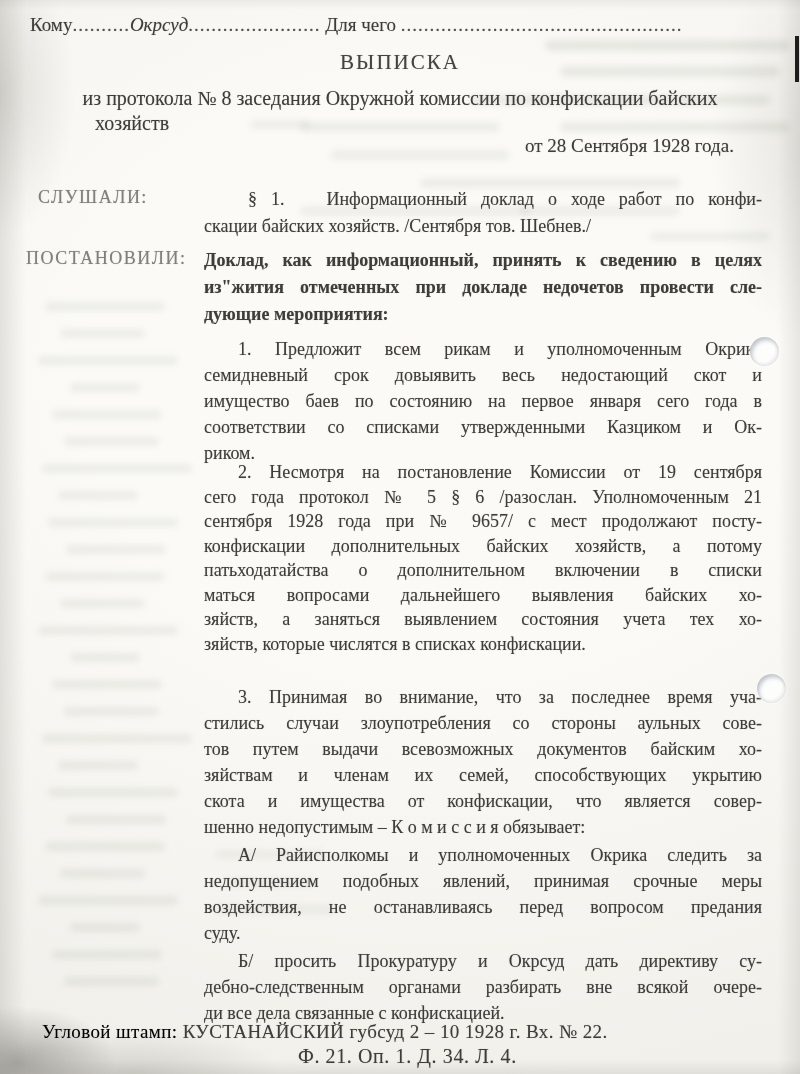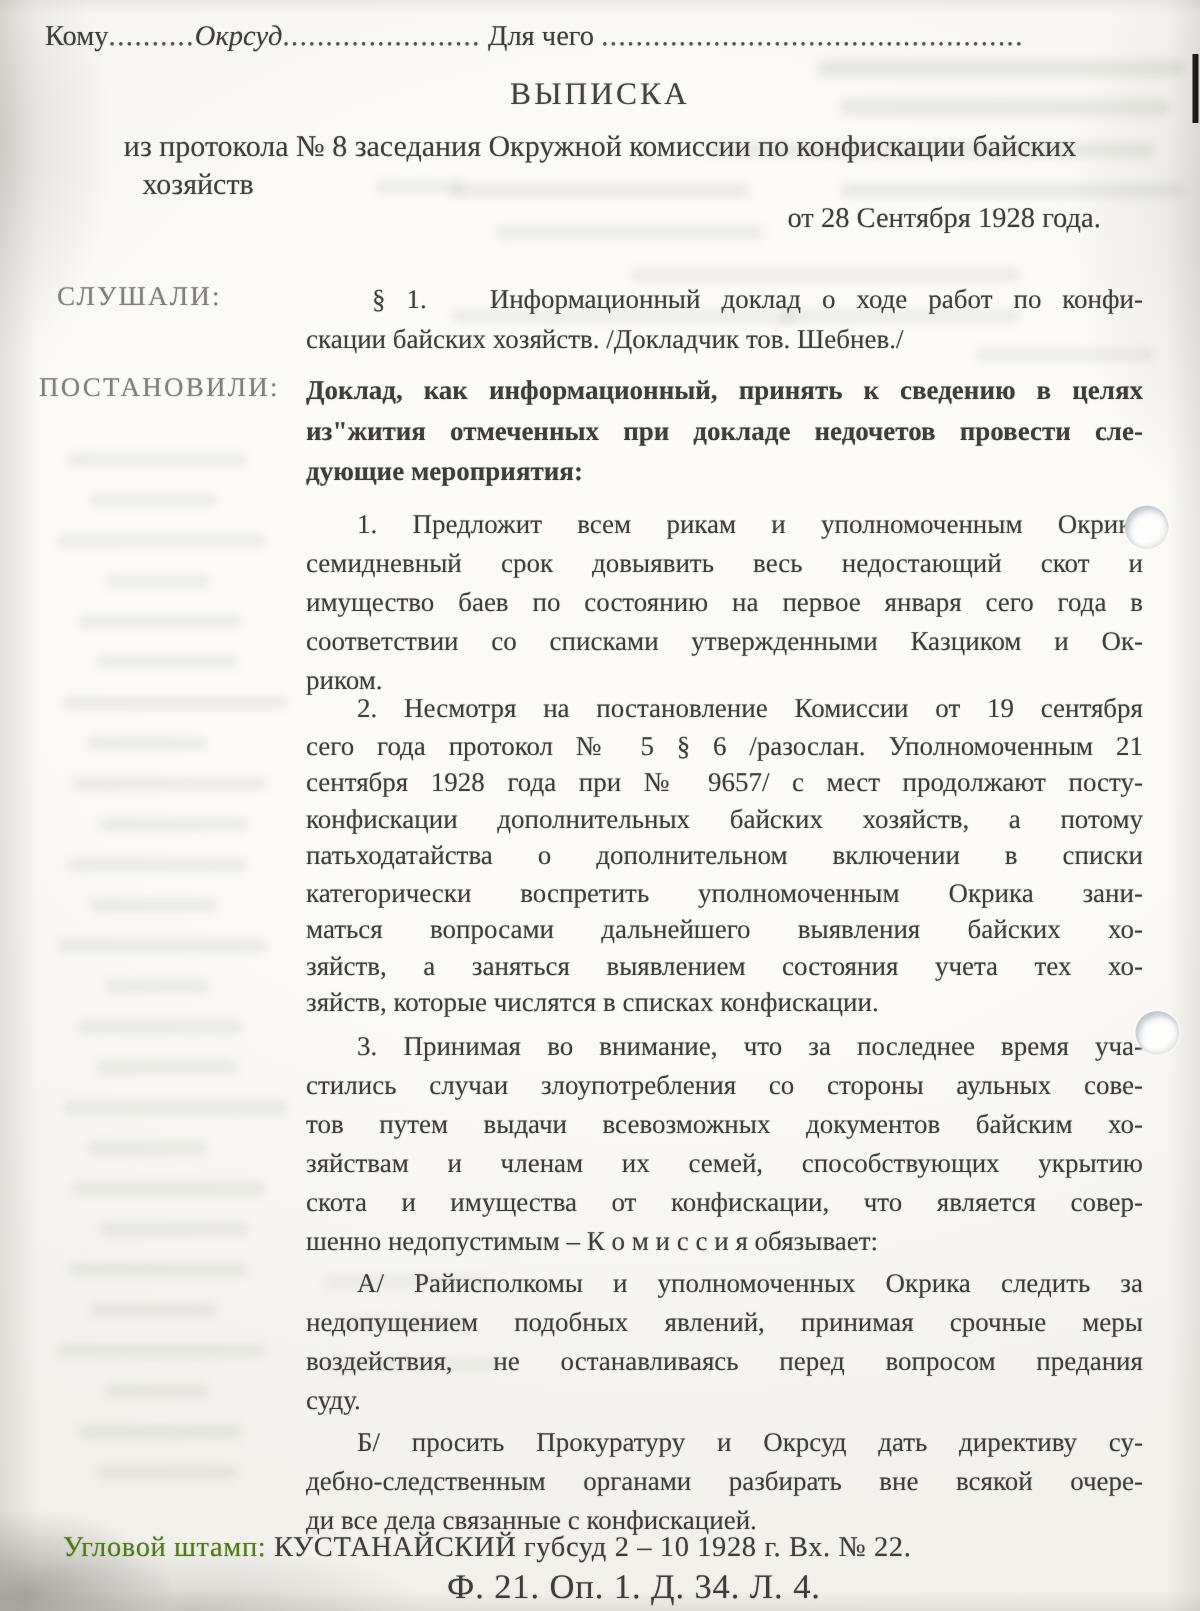--- a/index.html
+++ b/index.html
@@ -46,22 +46,22 @@
   .tline{height:var(--lh,26px);line-height:var(--lh,26px);}
   .tline.just{text-align:justify;text-align-last:justify;}
   .p-heard{top:186px;--lh:27px;}
   .p-resolved{top:247px;font-weight:bold;--lh:27px;}
   .p-item1{top:336px;--lh:26px;}
   .p-item2{top:460px;--lh:24.5px;}
   .p-item3{top:684px;--lh:26px;}
   .p-a{top:842px;--lh:26px;}
   .p-b{top:948px;--lh:26px;}
   .footer1{left:42px;top:1021px;font-size:19px;white-space:nowrap;letter-spacing:.4px;}
-  .footer1 .faded{color:#4d7c0f;}
-  .footer2{left:298px;top:1045px;font-size:23px;letter-spacing:.6px;}
+  .footer1 .faded{color:#000000;}
+  .footer2{left:298px;top:1045px;font-size:20px;letter-spacing:.6px;}
   .hole{
     position:absolute;width:29px;height:29px;border-radius:50%;
     background:radial-gradient(circle at 42% 42%, #fdfdfc 52%, #e7e9e8 74%, #ccd2d3 100%);
     box-shadow: inset 2px 3px 4px rgba(110,125,140,.45), 0 0 3px rgba(255,255,255,.9);
   }
   .hole1{left:750px;top:337px;}
   .hole2{left:757px;top:674px;}
   .edge-mark{
     position:absolute;left:795px;top:36px;width:4px;height:46px;
     background:#1c1c1c;filter:blur(.4px);
@@ -123,41 +123,40 @@
   <div class="abs title">ВЫПИСКА</div>
   <div class="abs sub1">из протокола № 8 заседания Окружной комиссии по конфискации байских</div>
   <div class="abs sub2">хозяйств</div>
   <div class="abs date">от 28 Сентября 1928 года.</div>
 
   <div class="abs seclabel lbl-heard">СЛУШАЛИ:</div>
   <div class="abs seclabel lbl-resolved">ПОСТАНОВИЛИ:</div>
 
   <div class="abs para p-heard">
       <div class="tline just" style="padding-left: 44px;">§ 1.&nbsp;&nbsp;&nbsp;Информационный доклад о ходе работ по конфи-</div>
-      <div class="tline">скации байских хозяйств. /Докладчик тов. Шебнев./</div>
+      <div class="tline">скации байских хозяйств. /Сентября тов. Шебнев./</div>
     </div>
   <div class="abs para p-resolved">
       <div class="tline just">Доклад, как информационный, принять к сведению в целях</div>
       <div class="tline just">из"жития отмеченных при докладе недочетов провести сле-</div>
       <div class="tline">дующие мероприятия:</div>
     </div>
   <div class="abs para p-item1">
       <div class="tline just" style="padding-left: 34px;">1. Предложит всем рикам и уполномоченным Окрика</div>
       <div class="tline just">семидневный срок довыявить весь недостающий скот и</div>
       <div class="tline just">имущество баев по состоянию на первое января сего года в</div>
       <div class="tline just">соответствии со списками утвержденными Казциком и Ок-</div>
       <div class="tline">риком.</div>
     </div>
   <div class="abs para p-item2">
       <div class="tline just" style="padding-left: 34px;">2. Несмотря на постановление Комиссии от 19 сентября</div>
       <div class="tline just">сего года протокол № 5 § 6 /разослан. Уполномоченным 21</div>
       <div class="tline just">сентября 1928 года при № 9657/ с мест продолжают посту-</div>
       <div class="tline just">конфискации дополнительных байских хозяйств, а потому</div>
       <div class="tline just">патьходатайства о дополнительном включении в списки</div>
-      <div class="tline just">категорически воспретить уполномоченным Окрика зани-</div>
       <div class="tline just">маться вопросами дальнейшего выявления байских хо-</div>
       <div class="tline just">зяйств, а заняться выявлением состояния учета тех хо-</div>
       <div class="tline">зяйств, которые числятся в списках конфискации.</div>
     </div>
   <div class="abs para p-item3">
       <div class="tline just" style="padding-left: 34px;">3. Принимая во внимание, что за последнее время уча-</div>
       <div class="tline just">стились случаи злоупотребления со стороны аульных сове-</div>
       <div class="tline just">тов путем выдачи всевозможных документов байским хо-</div>
       <div class="tline just">зяйствам и членам их семей, способствующих укрытию</div>
       <div class="tline just">скота и имущества от конфискации, что является совер-</div>

